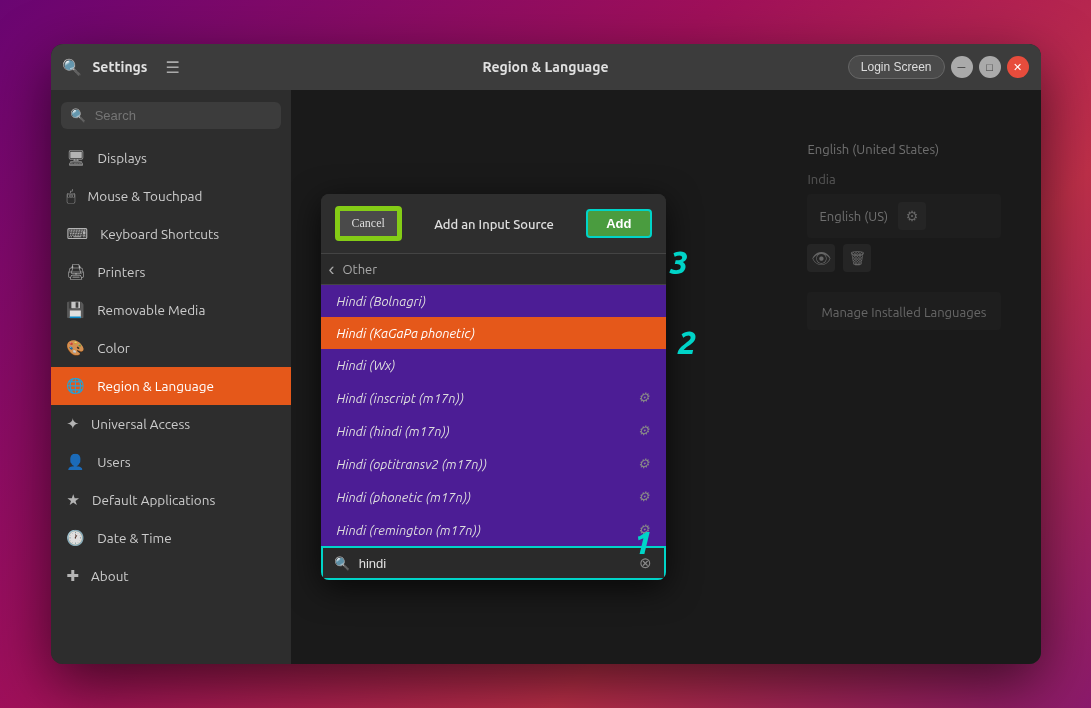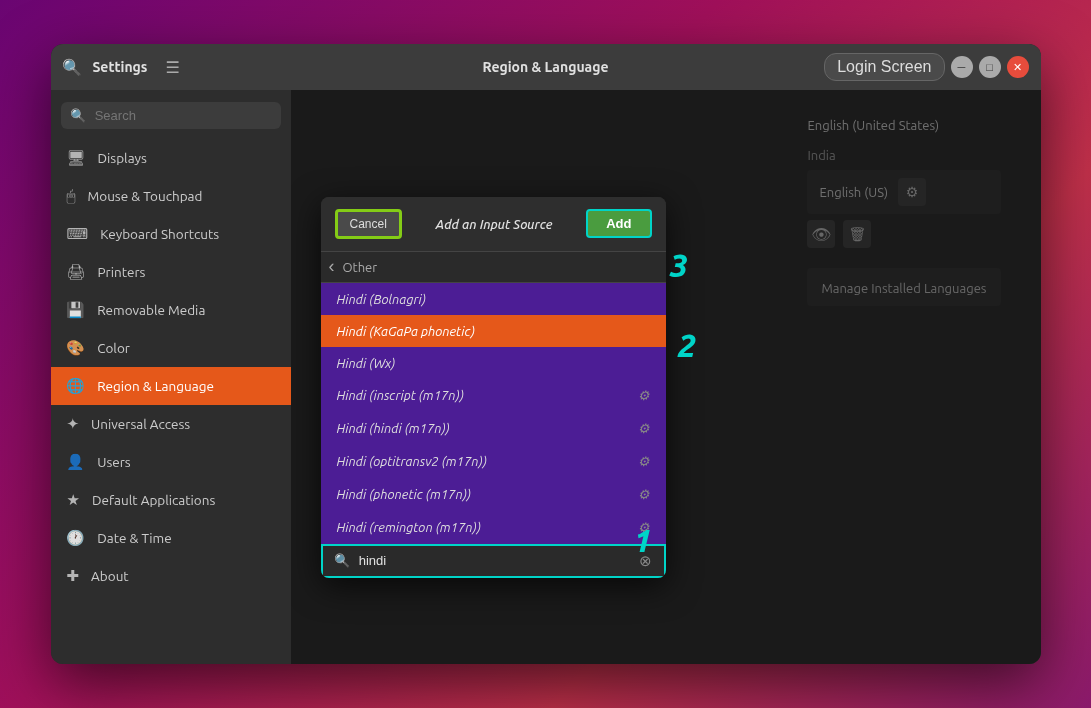--- a/index.html
+++ b/index.html
@@ -53,21 +53,21 @@
       display: flex;
       align-items: center;
       gap: 6px;
       width: 220px;
       justify-content: flex-end;
     }
     .login-screen-btn {
       background: #4a4a4a;
       border: 1px solid #666;
       color: #ddd;
-      font-size: 16px;
+      font-size: 12px;
       padding: 4px 12px;
       border-radius: 12px;
       cursor: pointer;
     }
     .win-btn {
       width: 22px;
       height: 22px;
       border-radius: 50%;
       border: none;
       cursor: pointer;
@@ -172,34 +172,34 @@
     .modal-header {
       display: flex;
       align-items: center;
       padding: 12px 14px;
       gap: 8px;
       background: #2e2e2e;
       border-bottom: 1px solid #444;
     }
     .modal-cancel-btn {
       background: #4a4a4a;
-      border: 3px solid #84cc16;
+      border: 5px solid #84cc16;
       color: #ddd;
       font-size: 12px;
       padding: 5px 12px;
       border-radius: 4px;
       cursor: pointer;
+      font-family: Liberation Serif, serif;
     }
     .modal-title {
       flex: 1;
       text-align: center;
       color: #e0e0e0;
       font-size: 13px;
       font-weight: 500;
-      font-style: italic;
     }
     .modal-add-btn {
       background: #4a9c3f;
       border: 2px solid #00d4c8;
       color: #fff;
       font-size: 13px;
       font-weight: 600;
       padding: 5px 18px;
       border-radius: 4px;
       cursor: pointer;
@@ -267,21 +267,21 @@
     .step-1 { right: 14px; bottom: 20px; }
     .step-2 { right: -30px; top: 130px; }
     .step-3 { right: -22px; top: 50px; }
     .modal-wrapper {
       position: relative;
     }
     
     .right-info {
       position: absolute;
       right: 40px;
-      top: 28px;
+      top: 52px;
       color: #ddd;
     }
     .right-info-lang { font-size: 13px; margin-bottom: 16px; }
     .right-info-country { font-size: 13px; color: #aaa; margin-bottom: 8px; }
     .right-info-item {
       display: flex;
       align-items: center;
       background: #3c3c3c;
       padding: 8px 12px;
       border-radius: 4px;

